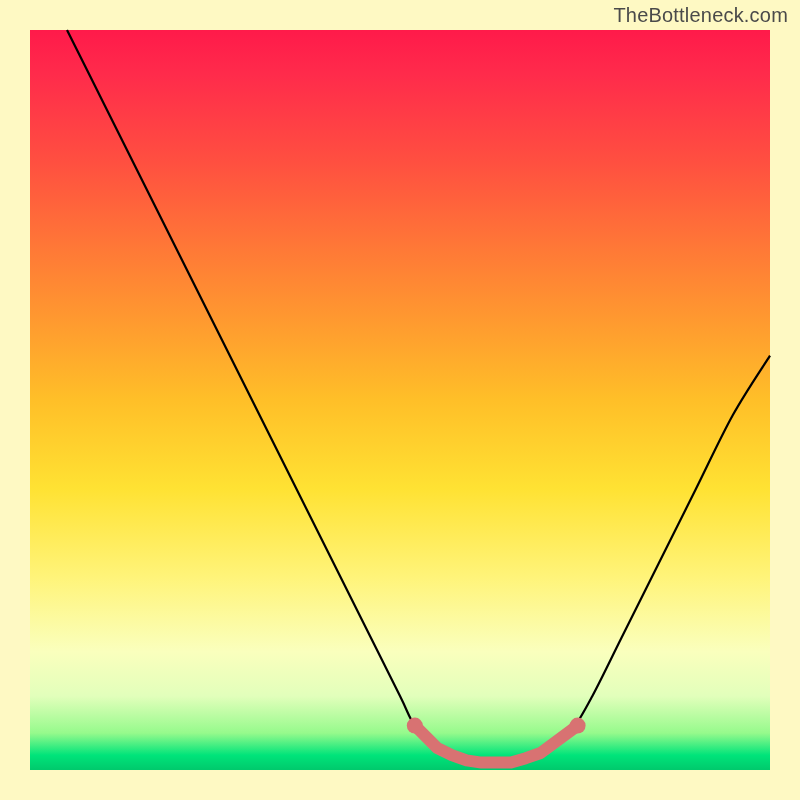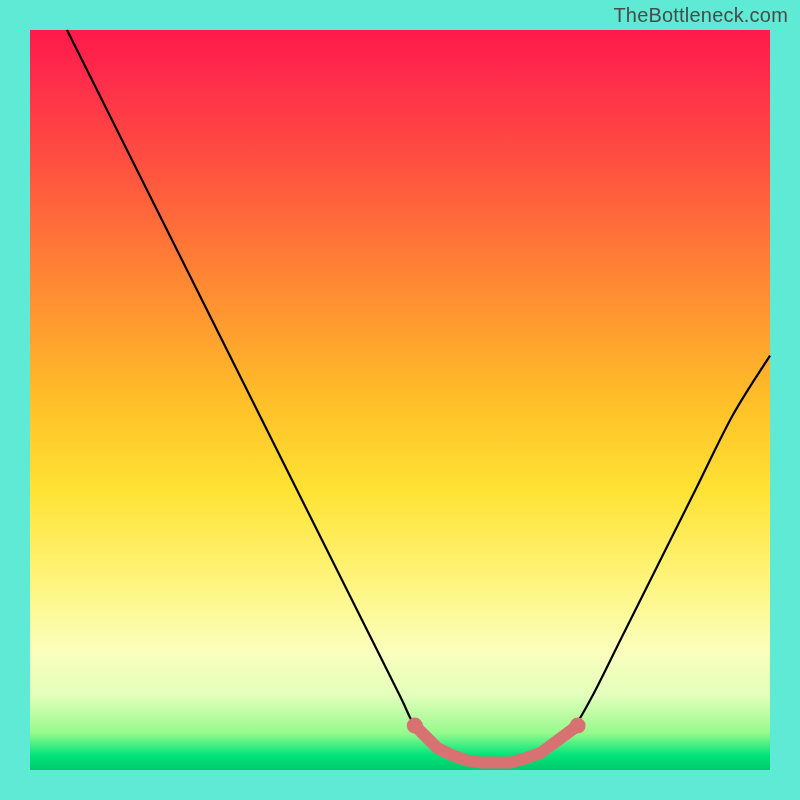--- a/index.html
+++ b/index.html
@@ -8,21 +8,21 @@
     width: 800px;
     height: 800px;
     background: #000;
     overflow: hidden;
     font-family: -apple-system, BlinkMacSystemFont, "Segoe UI", Arial, sans-serif;
   }
   .frame {
     position: relative;
     width: 800px;
     height: 800px;
-    background: #5eead4;
+    background: #fef9c3;
   }
   .plot-area {
     position: absolute;
     left: 30px;
     top: 30px;
     width: 740px;
     height: 740px;
     
     background: linear-gradient(
       to bottom,

